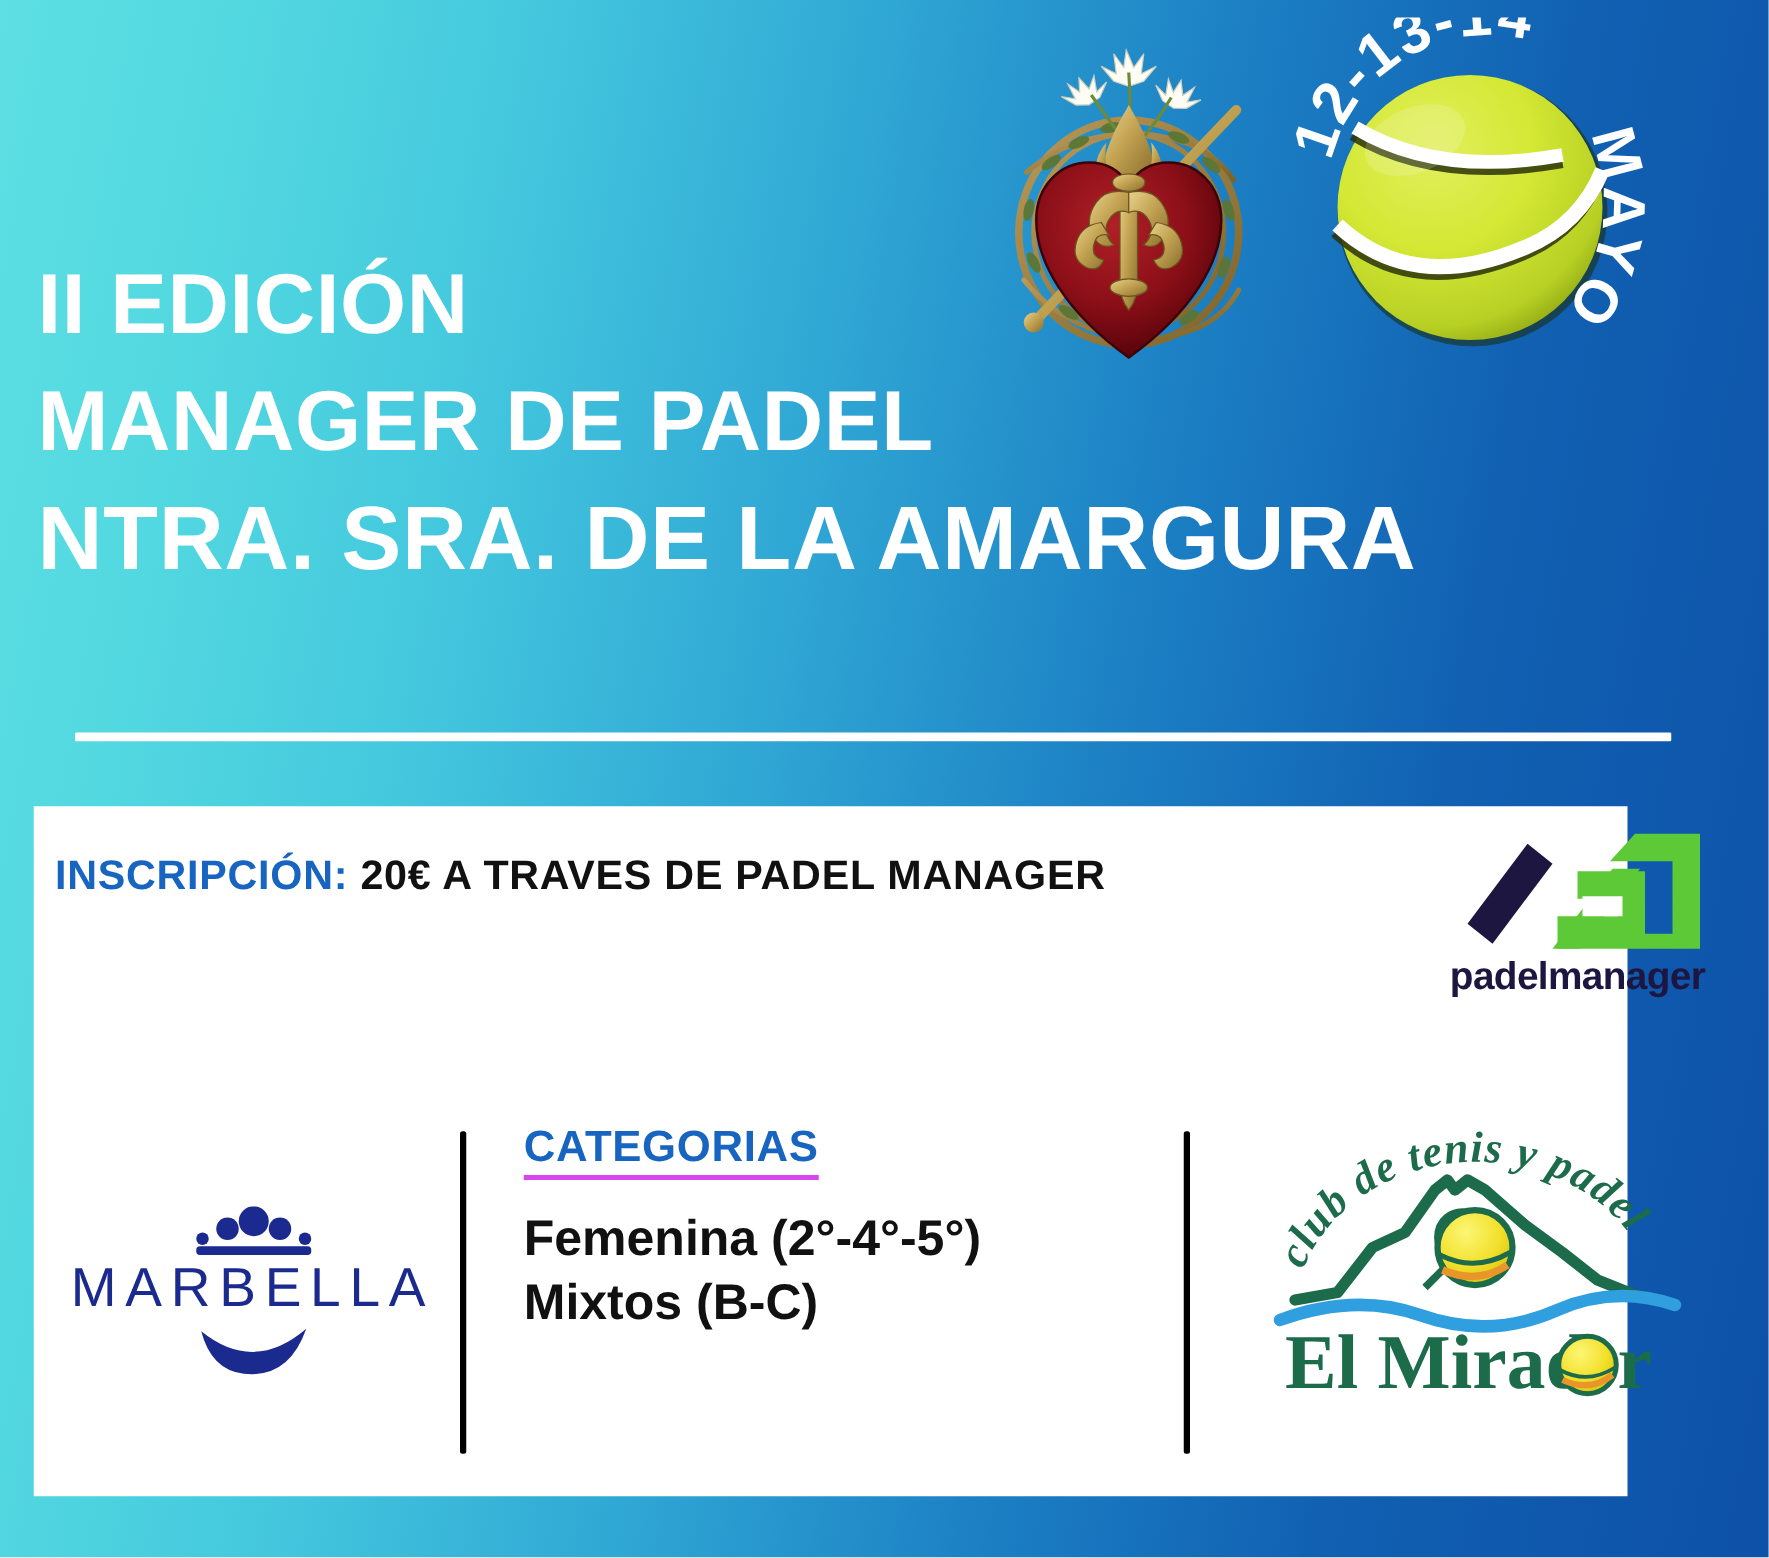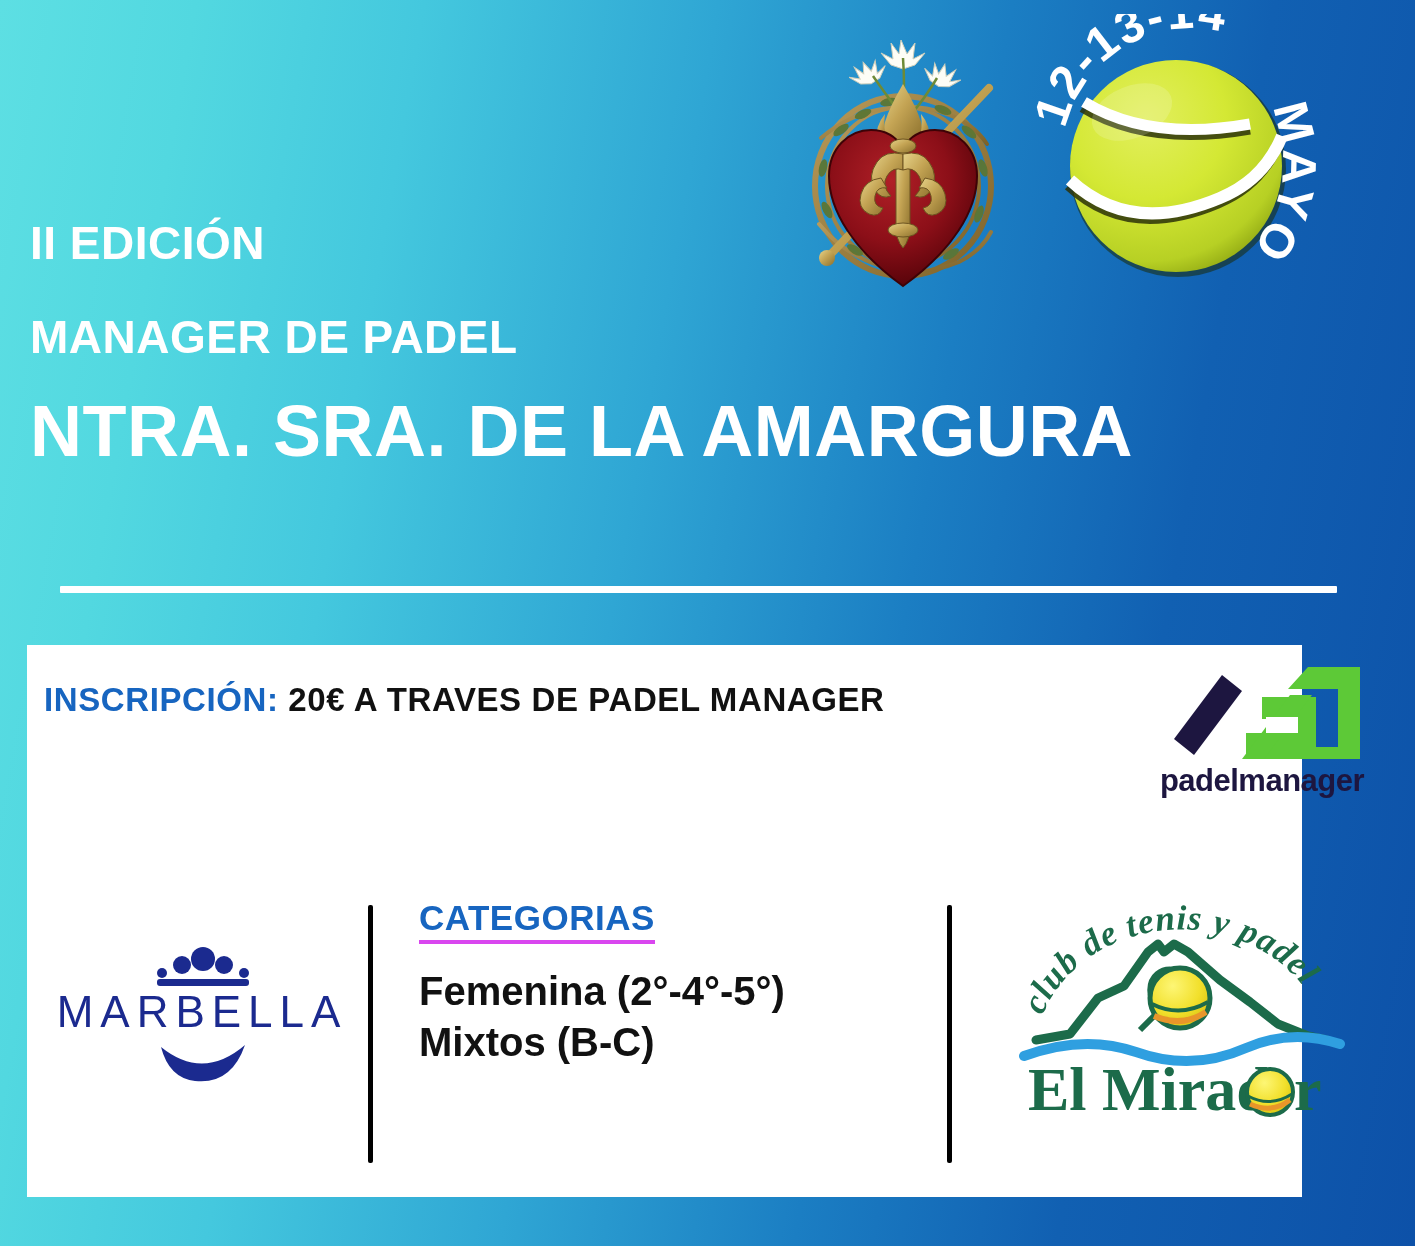--- a/index.html
+++ b/index.html
@@ -28,21 +28,21 @@
   #title-block {
     position: absolute;
     left: 30px;
     top: 196px;
     width: 1360px;
   }
   .title-line {
     color: #ffffff;
     font-family: "Liberation Sans", sans-serif;
     font-weight: bold;
-    font-size: 46px;
+    font-size: 68px;
     line-height: 94px;
     letter-spacing: 0.5px;
     white-space: nowrap;
   }
   .title-line.line3 { font-size: 72px; }
 
   
   #title-divider {
     position: absolute;
     left: 60px;
@@ -142,21 +142,21 @@
     background: #000000;
     border-radius: 2px;
   }
   #vdiv-left  { left: 341px; }
   #vdiv-right { left: 920px; }
 
   
   #marbella-logo {
     position: absolute;
     left: 30px;
-    top: 57px;
+    top: 75px;
     width: 290px;
     height: 135px;
   }
   #marbella-logo svg { display: block; width: 100%; height: 100%; }
 
   
   #categories {
     position: absolute;
     left: 392px;
     top: 8px;

